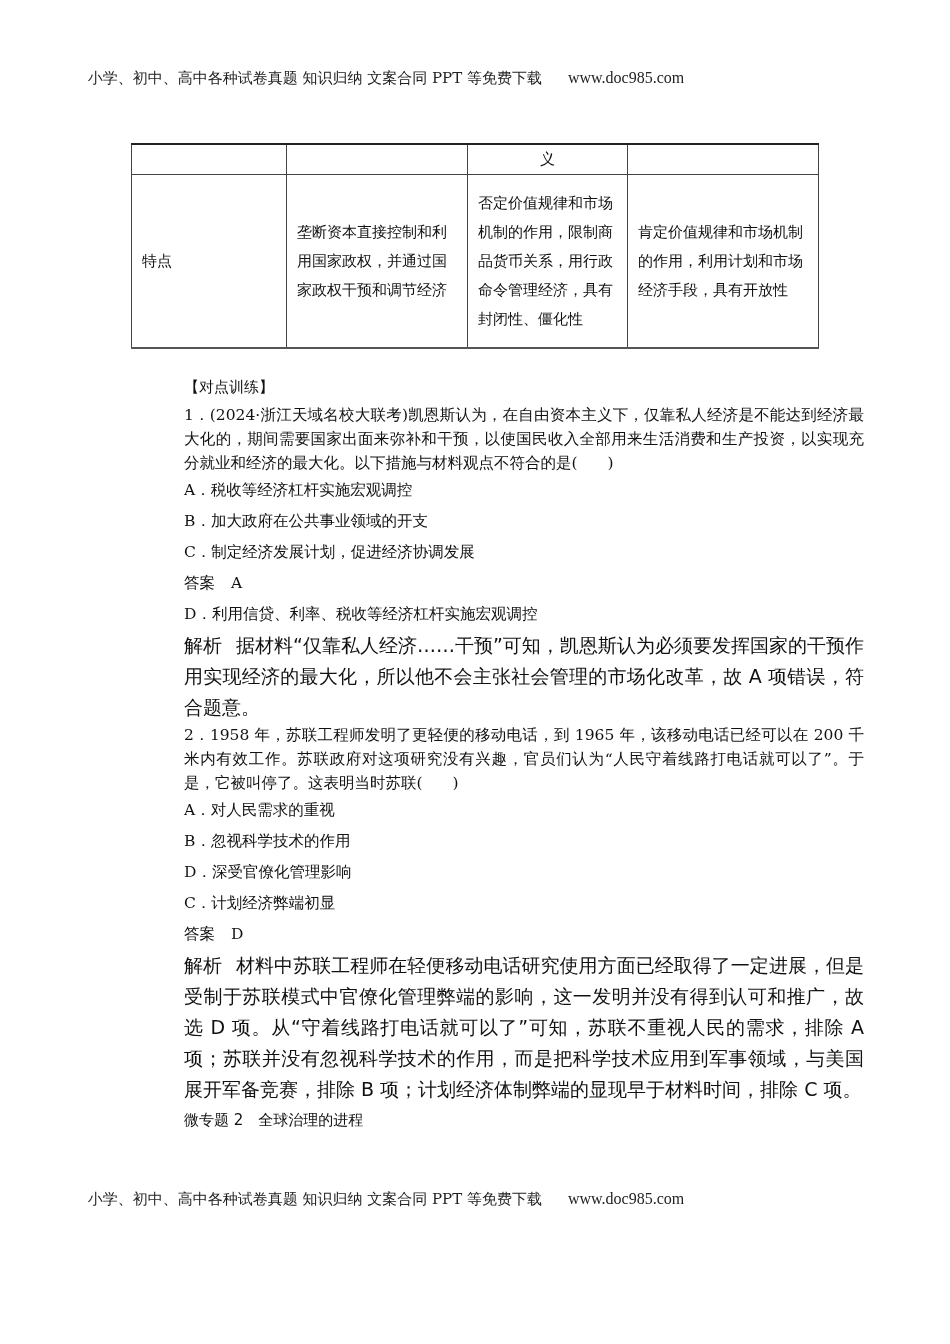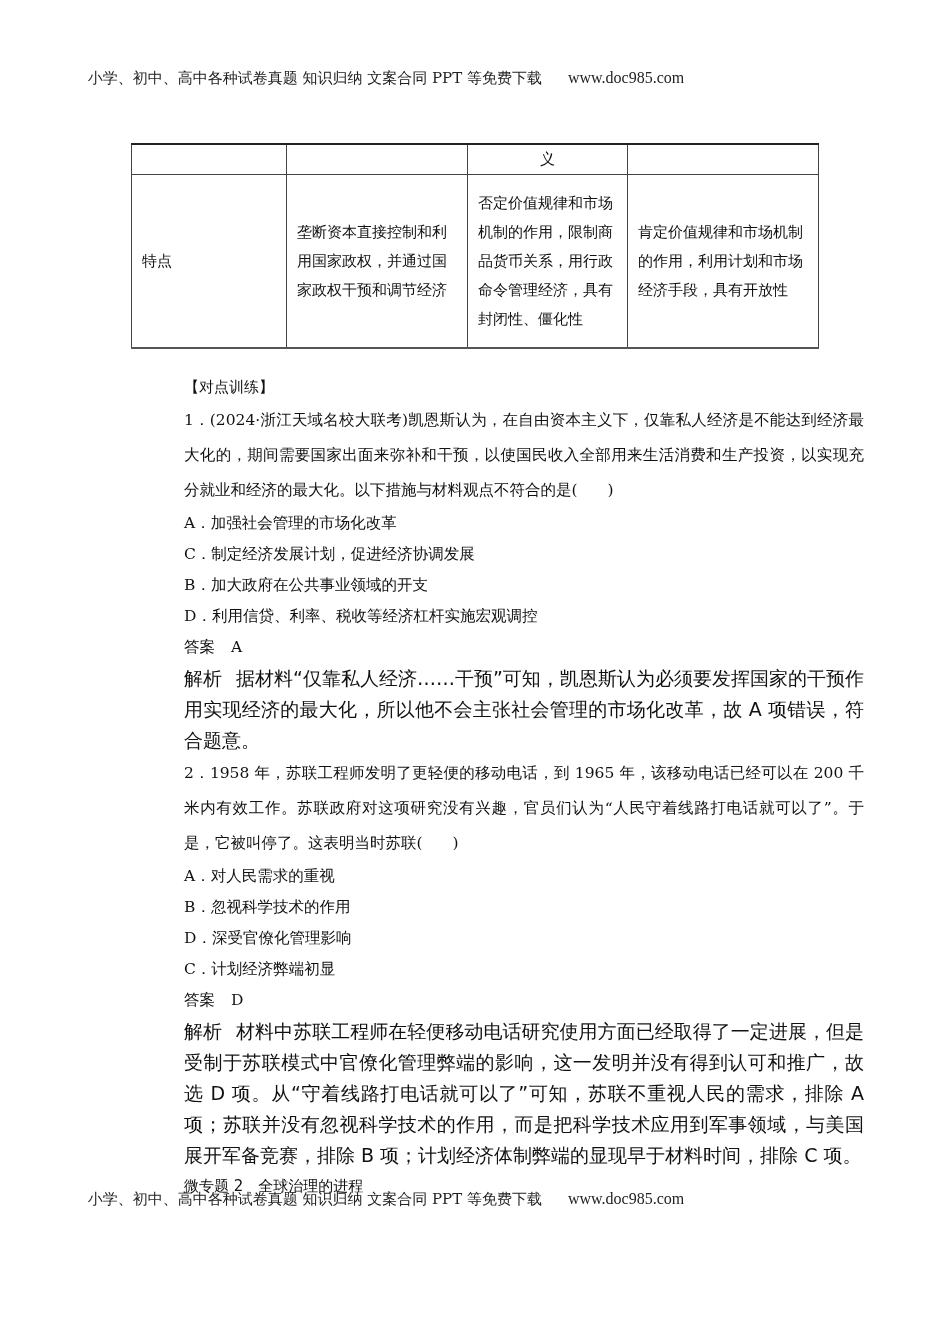--- a/index.html
+++ b/index.html
@@ -18,21 +18,21 @@
   table.comp tr.r1 td { height: 28px; text-align: center; }
   table.comp tr.r2 td { height: 172px; }
   table.comp td.c0 { width: 134px; text-align: left; }
   table.comp td.c1 { width: 160px; border-radius: 15px; }
   table.comp td.c2 { width: 139px; }
   table.comp td.c3 { width: 170px; }
   table.comp { border-top: 2px solid #222; border-bottom: 2px solid #555; }
 
   .content { position: absolute; left: 152px; top: 372px; width: 680px; font-size: 15.5px; margin-left: 32px; }
   .line { line-height: 31px; height: 31px; white-space: nowrap; }
-  .para { line-height: 35px; text-align: justify; }
+  .para { line-height: 24px; text-align: justify; }
   .analysis { font-family: "DejaVu Sans", sans-serif; font-size: 19px; line-height: 31px; text-align: justify; }
   .label { margin-right: 14px; }
   .ans-label { margin-right: 16px; }
   .paren { display: inline-block; width: 30px; }
   .section-title { font-family: "DejaVu Sans", sans-serif; font-size: 15px; }
 </style>
 </head>
 <body>
 
 <div class="header">
@@ -53,25 +53,25 @@
     <td class="c2">否定价值规律和市场机制的作用，限制商品货币关系，用行政命令管理经济，具有封闭性、僵化性</td>
     <td class="c3">肯定价值规律和市场机制的作用，利用计划和市场经济手段，具有开放性</td>
   </tr>
 </tbody>
   </table>
 
 <div class="content">
   <div class="line section-title">【对点训练】</div>
 
   <div class="para"><span>1．(2024·浙江天域名校大联考)凯恩斯认为，在自由资本主义下，仅靠私人经济是不能达到经济最大化的，期间需要国家出面来弥补和干预，以使国民收入全部用来生活消费和生产投资，以实现充分就业和经济的最大化。以下措施与材料观点不符合的是(</span><span class="paren"></span><span>)</span></div>
-  <div class="line">A．加强社会管理的市场化改革</div>
+  <div class="line">A．税收等经济杠杆实施宏观调控</div>
+  <div class="line">B．加大政府在公共事业领域的开支</div>
   <div class="line">C．制定经济发展计划，促进经济协调发展</div>
-  <div class="line">B．加大政府在公共事业领域的开支</div>
+  <div class="line"><span class="ans-label">答案</span><span>A</span></div>
   <div class="line">D．利用信贷、利率、税收等经济杠杆实施宏观调控</div>
-  <div class="line"><span class="ans-label">答案</span><span>A</span></div>
   <div class="analysis"><span class="label">解析</span><span>据材料“仅靠私人经济……干预”可知，凯恩斯认为必须要发挥国家的干预作用实现经济的最大化，所以他不会主张社会管理的市场化改革，故 A 项错误，符合题意。</span></div>
 
   <div class="para"><span>2．1958 年，苏联工程师发明了更轻便的移动电话，到 1965 年，该移动电话已经可以在 200 千米内有效工作。苏联政府对这项研究没有兴趣，官员们认为“人民守着线路打电话就可以了”。于是，它被叫停了。这表明当时苏联(</span><span class="paren"></span><span>)</span></div>
   <div class="line">A．对人民需求的重视</div>
   <div class="line">B．忽视科学技术的作用</div>
   <div class="line">D．深受官僚化管理影响</div>
   <div class="line">C．计划经济弊端初显</div>
   <div class="line"><span class="ans-label">答案</span><span>D</span></div>
   <div class="analysis"><span class="label">解析</span><span>材料中苏联工程师在轻便移动电话研究使用方面已经取得了一定进展，但是受制于苏联模式中官僚化管理弊端的影响，这一发明并没有得到认可和推广，故选 D 项。从“守着线路打电话就可以了”可知，苏联不重视人民的需求，排除 A 项；苏联并没有忽视科学技术的作用，而是把科学技术应用到军事领域，与美国展开军备竞赛，排除 B 项；计划经济体制弊端的显现早于材料时间，排除 C 项。</span></div>
 

